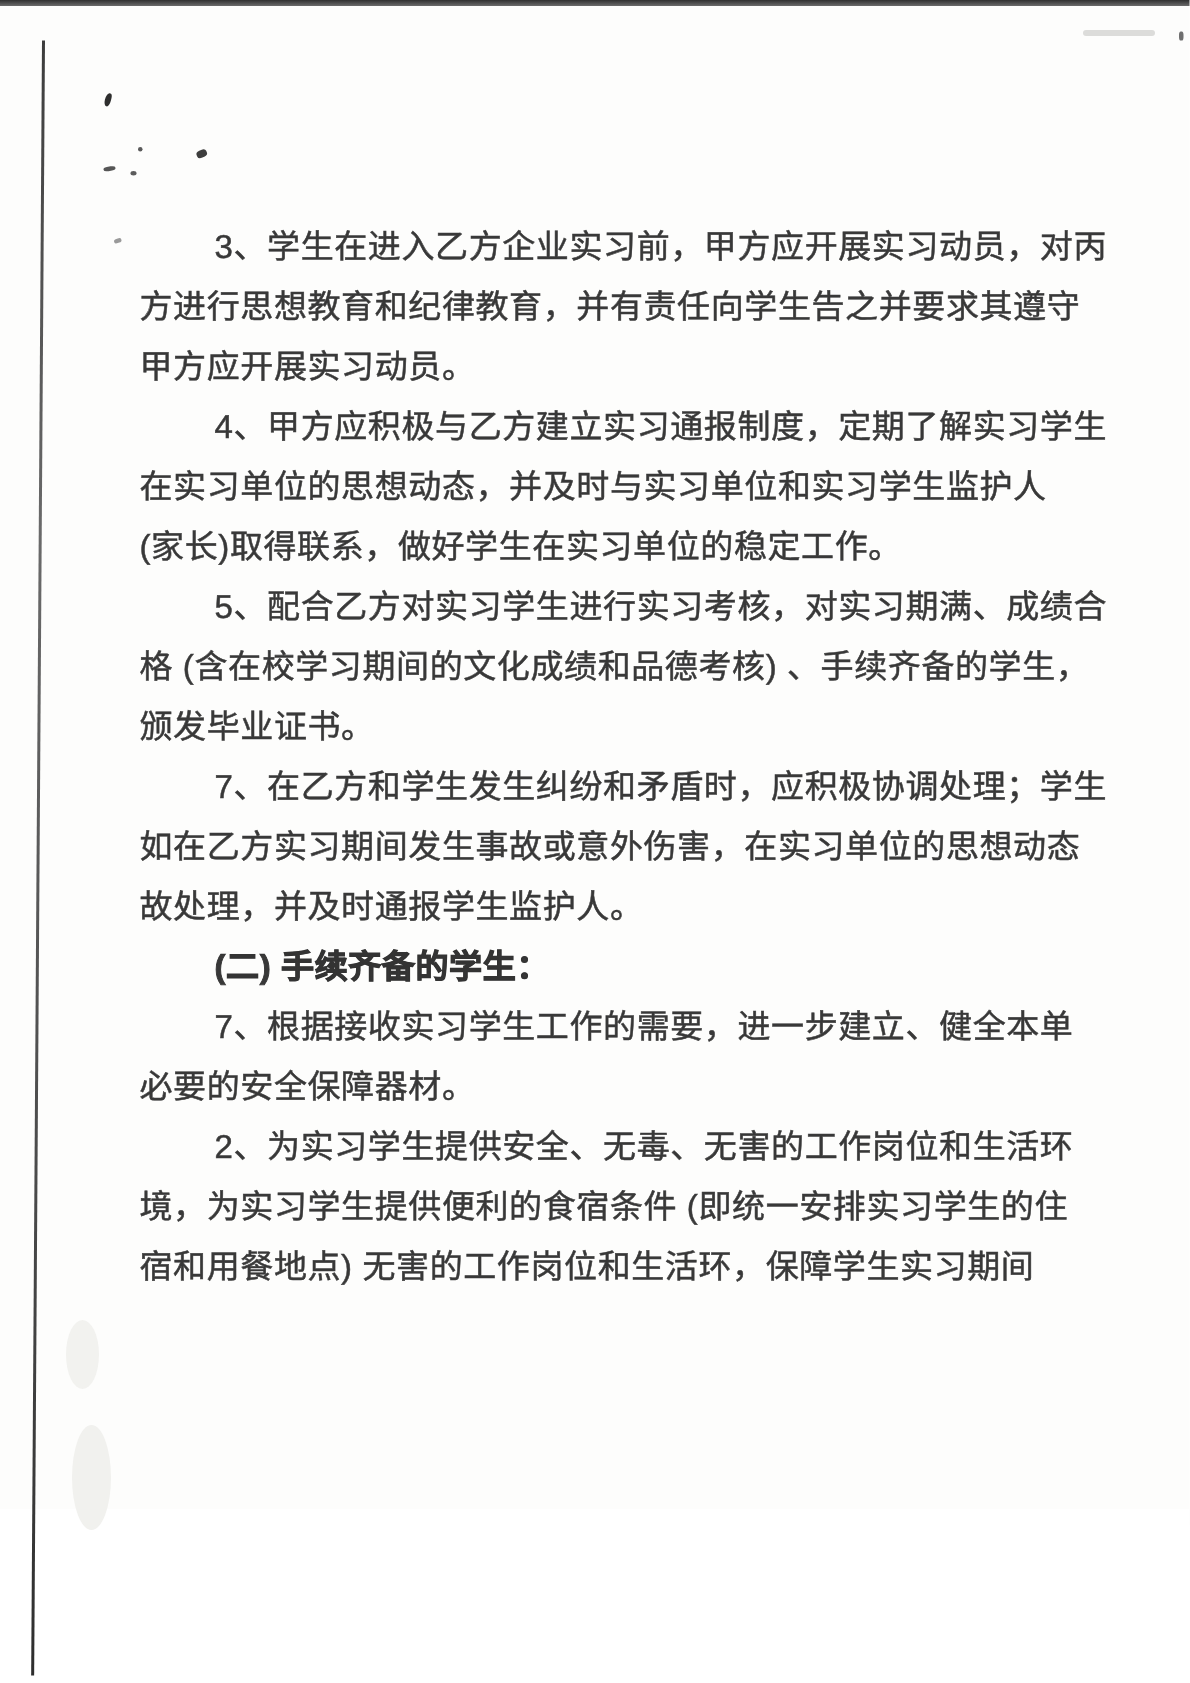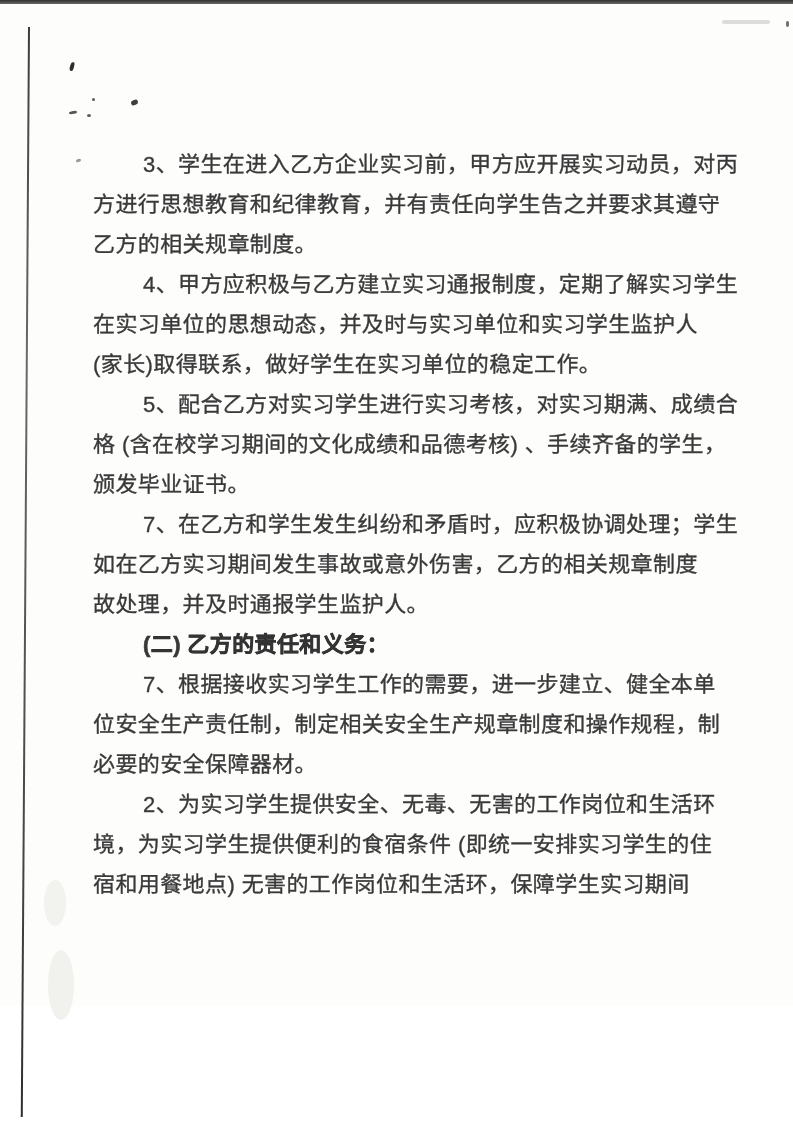--- a/index.html
+++ b/index.html
@@ -91,43 +91,42 @@
   <div class="speck tick"></div>
   <div class="speck streak"></div>
   <div class="speck dot3"></div>
   <div class="speck smudge1"></div>
   <div class="speck smudge2"></div>
 
   <div class="doc-body">
       <div class="para">
         <div class="line first">3、学生在进入乙方企业实习前，甲方应开展实习动员，对丙</div>
         <div class="line">方进行思想教育和纪律教育，并有责任向学生告之并要求其遵守</div>
-        <div class="line">乙方的相关规章制度。</div>
+        <div class="line">甲方应开展实习动员。</div>
       </div>
       <div class="para">
         <div class="line first">4、甲方应积极与乙方建立实习通报制度，定期了解实习学生</div>
         <div class="line">在实习单位的思想动态，并及时与实习单位和实习学生监护人</div>
         <div class="line">(家长)取得联系，做好学生在实习单位的稳定工作。</div>
       </div>
       <div class="para">
         <div class="line first">5、配合乙方对实习学生进行实习考核，对实习期满、成绩合</div>
         <div class="line">格 (含在校学习期间的文化成绩和品德考核) 、手续齐备的学生，</div>
         <div class="line">颁发毕业证书。</div>
       </div>
       <div class="para">
         <div class="line first">7、在乙方和学生发生纠纷和矛盾时，应积极协调处理；学生</div>
-        <div class="line">如在乙方实习期间发生事故或意外伤害，乙方的相关规章制度</div>
+        <div class="line">如在乙方实习期间发生事故或意外伤害，在实习单位的思想动态</div>
         <div class="line">故处理，并及时通报学生监护人。</div>
       </div>
       <div class="para heading">
-        <div class="line first">(二) 乙方的责任和义务：</div>
+        <div class="line first">(二) 手续齐备的学生：</div>
       </div>
       <div class="para">
         <div class="line first">7、根据接收实习学生工作的需要，进一步建立、健全本单</div>
-        <div class="line">位安全生产责任制，制定相关安全生产规章制度和操作规程，制</div>
         <div class="line">必要的安全保障器材。</div>
       </div>
       <div class="para">
         <div class="line first">2、为实习学生提供安全、无毒、无害的工作岗位和生活环</div>
         <div class="line">境，为实习学生提供便利的食宿条件 (即统一安排实习学生的住</div>
         <div class="line">宿和用餐地点) 无害的工作岗位和生活环，保障学生实习期间</div>
       </div>
     </div>
 </div>
 

